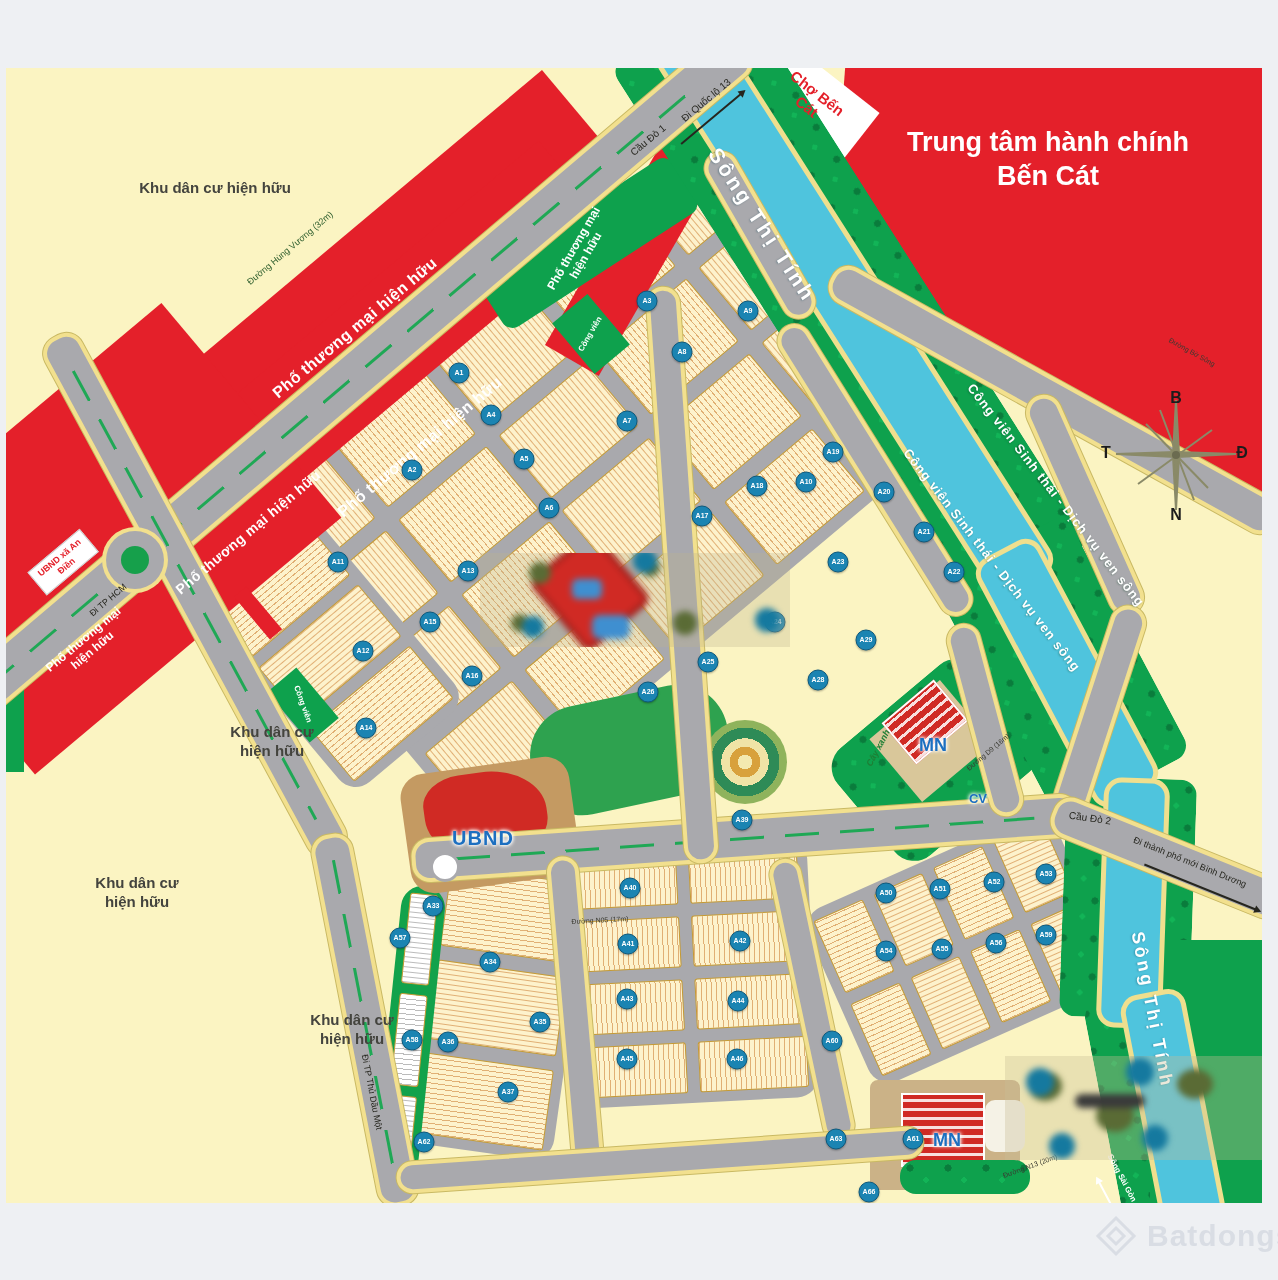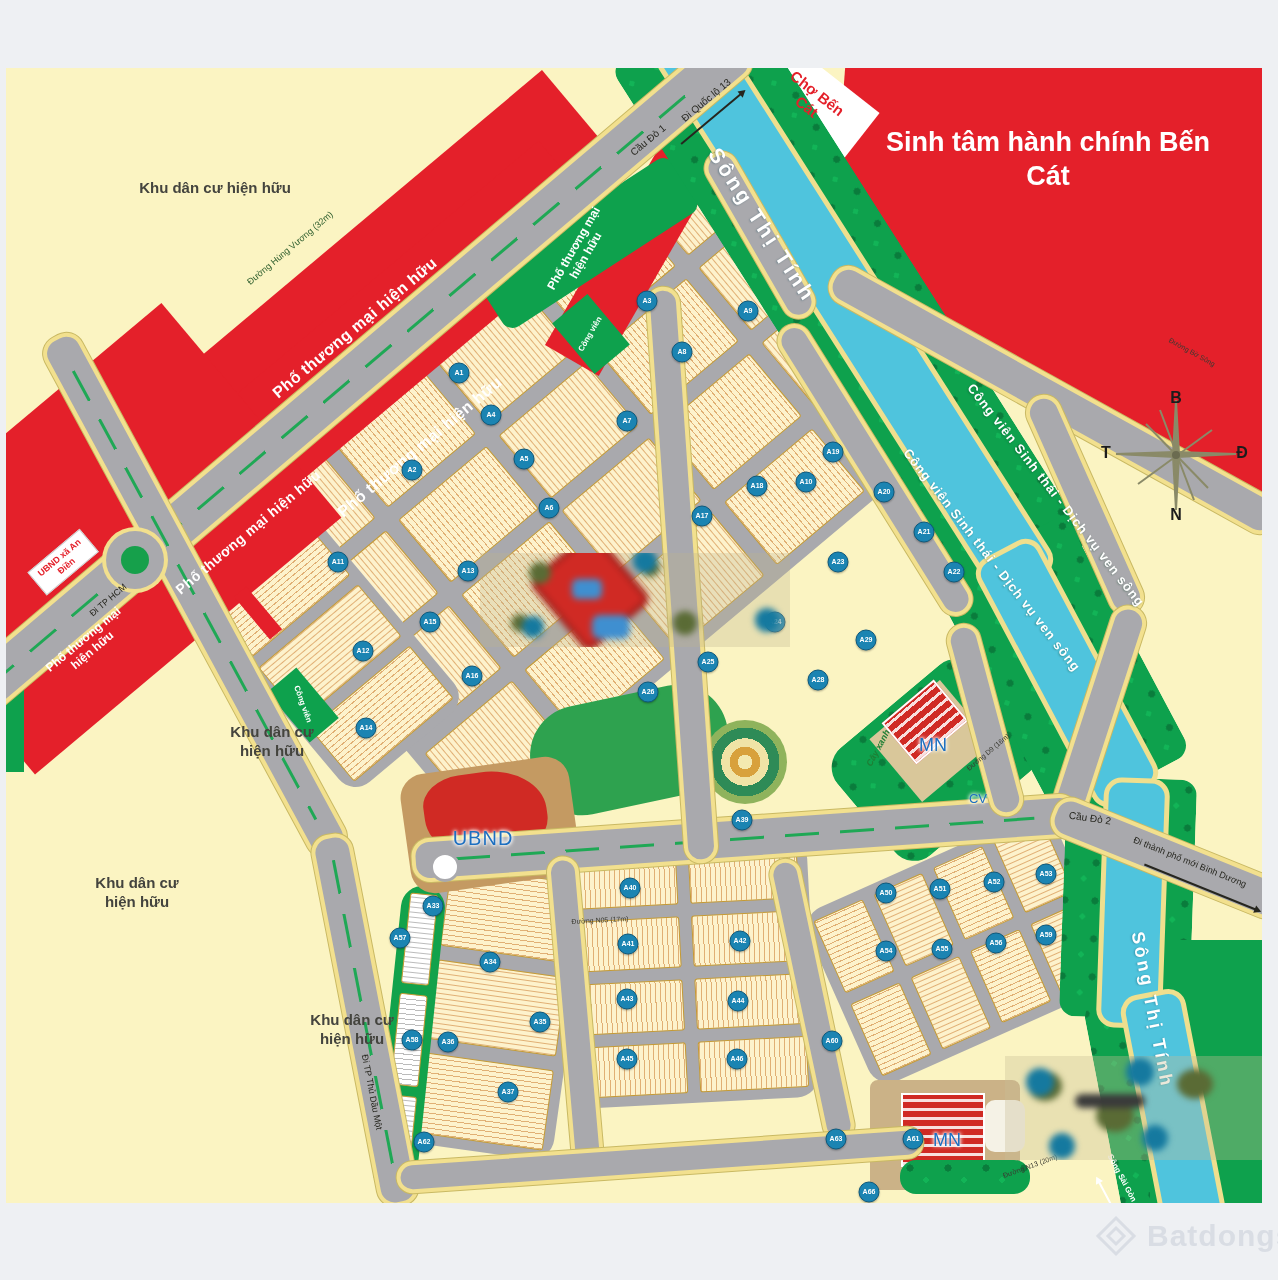--- a/index.html
+++ b/index.html
@@ -41,21 +41,21 @@
   .t-pho{color:#fff;font-weight:bold;font-size:16px;letter-spacing:.5px;}
   .t-pho2{color:#fff;font-weight:bold;font-size:12px;width:120px;white-space:normal;text-align:center;line-height:1.2;}
   .t-kdc{color:#44443e;font-weight:bold;font-size:15px;}
   .t-kdc2{color:#44443e;font-weight:bold;font-size:15px;width:118px;white-space:normal;text-align:center;line-height:1.25;}
   .t-river{color:#fff;font-weight:bold;font-size:21px;letter-spacing:3px;text-shadow:0 1px 2px rgba(0,60,80,.35);}
   .t-park{color:#fff;font-weight:bold;font-size:13px;letter-spacing:1px;text-shadow:0 1px 2px rgba(0,60,30,.4);}
   .t-road{color:#26261f;font-size:10px;}
   .t-road-sm{color:#3a3a32;font-size:7px;}
   .t-road-gr{color:#2c5c2c;font-size:9px;}
   .t-cho{color:#e4202a;font-weight:bold;font-size:15px;width:80px;white-space:normal;text-align:center;line-height:1.15;}
-  .t-zone{color:#1d6fc0;font-weight:normal;text-shadow:0 0 3px #fff,0 0 4px #fff,0 0 5px #fff;}
+  .t-zone{color:#1d6fc0;font-weight:bold;text-shadow:0 0 3px #fff,0 0 4px #fff,0 0 5px #fff;}
   .t-cv-s{color:#fff;font-weight:bold;font-size:8px;}
   .t-cayxanh{color:#1e7e34;font-weight:bold;font-size:9px;font-style:italic;}
   .arrowline{position:absolute;height:2px;background:#26261f;}
   .arrowline:after{content:"";position:absolute;right:-6px;top:-3px;border-left:7px solid #26261f;
         border-top:4px solid transparent;border-bottom:4px solid transparent;}
   .warrow{position:absolute;height:2px;background:#fff;}
   .warrow:after{content:"";position:absolute;left:-6px;top:-3px;border-right:7px solid #fff;
         border-top:4px solid transparent;border-bottom:4px solid transparent;}
 
   .marker{position:absolute;width:19px;height:19px;border-radius:50%;background:#1b84b2;
@@ -212,21 +212,21 @@
   <div class="road" style="left:890px;top:707px;width:190px;height:26px;transform:rotate(75deg);"></div>
   <div class="road" style="left:397px;top:562px;width:570px;height:26px;transform:rotate(86deg);"></div>
   <div class="road" style="left:425px;top:998px;width:300px;height:24px;transform:rotate(85deg);"></div>
   <div class="road" style="left:672px;top:988px;width:280px;height:24px;transform:rotate(78deg);"></div>
   <div class="road" style="left:400px;top:1148px;width:520px;height:24px;transform:rotate(-4deg);"></div>
   <div class="roundabout" style="left:135px;top:560px;">
     <div class="core"></div>
     </div>
   <div class="minicircle" style="left:445px;top:867px;"></div>
 
-  <div class="lbl t-title" style="left:1048px;top:160px;">Sinh tâm hành chính Bến Cát</div>
+  <div class="lbl t-title" style="left:1048px;top:160px;">Trung tâm hành chính Bến Cát</div>
   <div class="lbl t-cho" style="left:812px;top:100px;transform:translate(-50%,-50%) rotate(38deg);">Chợ Bến Cát</div>
 
   <div class="lbl t-river" style="left:762px;top:225px;transform:translate(-50%,-50%) rotate(57deg);">Sông Thị Tính</div>
   <div class="lbl t-river" style="left:1152px;top:1010px;font-size:18px;transform:translate(-50%,-50%) rotate(79deg);">Sông Thị Tính</div>
 
   <div class="lbl t-park" style="left:1056px;top:495px;transform:translate(-50%,-50%) rotate(52deg);">Công viên Sinh thái - Dịch vụ ven sông</div>
   <div class="lbl t-park" style="left:992px;top:560px;transform:translate(-50%,-50%) rotate(52deg);">Công viên Sinh thái - Dịch vụ ven sông</div>
 
   <div class="lbl t-kdc" style="left:215px;top:187px;">Khu dân cư hiện hữu</div>
   <div class="lbl t-kdc2" style="left:272px;top:742px;">Khu dân cư hiện hữu</div>

